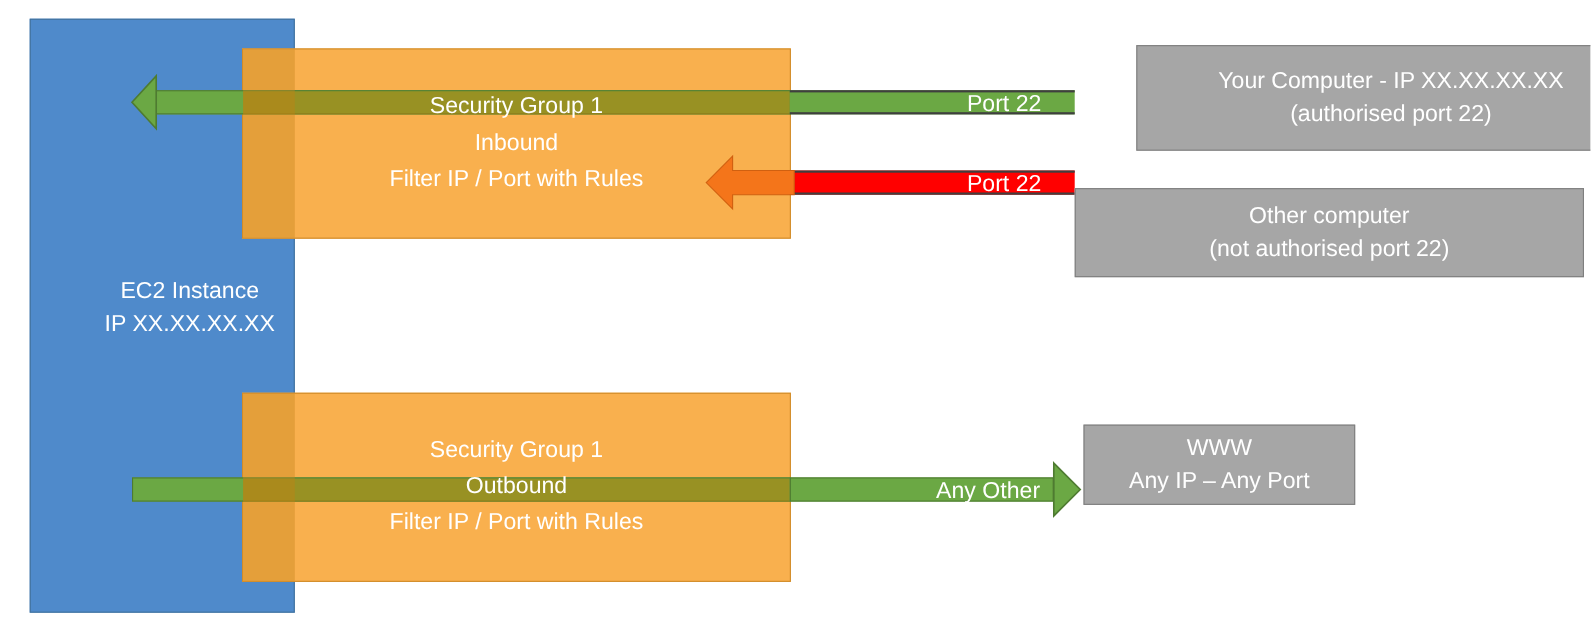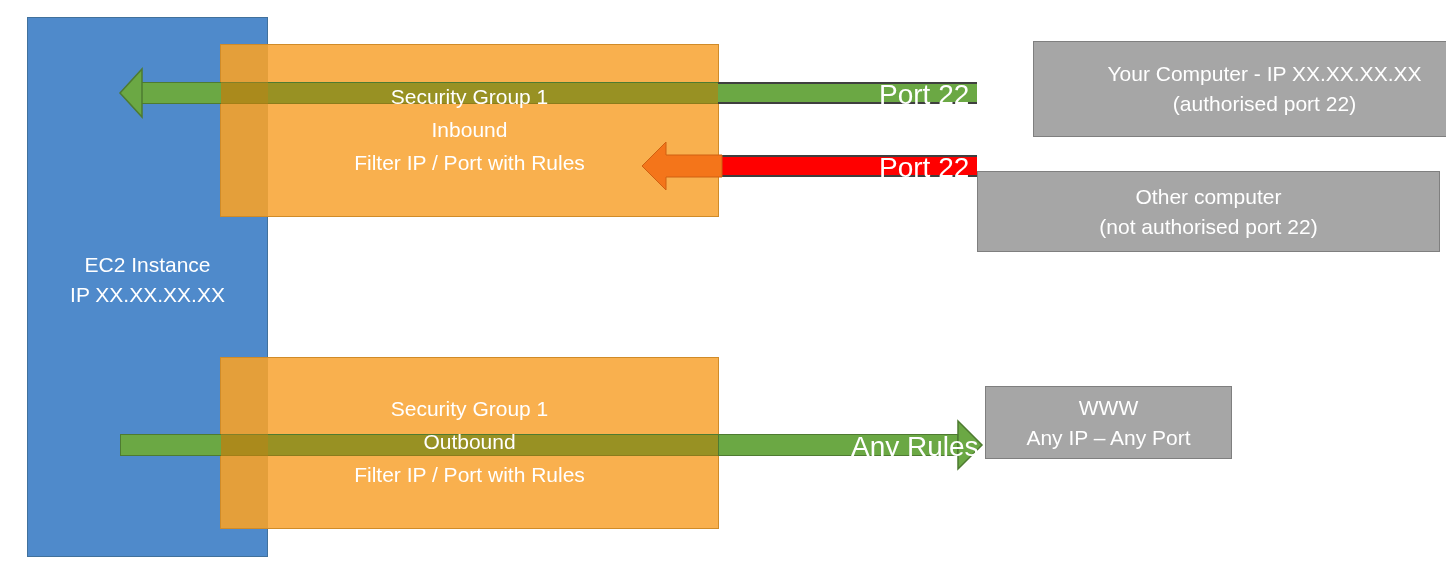--- a/index.html
+++ b/index.html
@@ -33,20 +33,21 @@
     position: absolute;
     left: 27px;
     top: 250px;
     width: 241px;
     text-align: center;
     color: #ffffff;
     font-size: 21px;
     line-height: 30px;
     white-space: pre-line;
     pointer-events: none;
+    padding-left: 25px;
   }
 
   
   .sg-box {
     position: absolute;
     background: #F9B04E;
     border: 1px solid #D08B28;
     box-sizing: border-box;
   }
   .sg-box.inbound  { left: 220px; top: 44px;  width: 499px; height: 173px; }
@@ -124,21 +125,21 @@
     z-index: 7;
   }
   .grey-box.your-computer { left: 1033px; top: 41px;  width: 463px; height: 96px; }
   .grey-box.other-computer{ left: 977px; top: 135px; width: 463px; height: 81px; margin-top: 36px; }
   .grey-box.www           { left: 985px; top: 386px; width: 247px; height: 73px; }
 
   
   .port-label {
     position: absolute;
     color: #ffffff;
-    font-size: 28px;
+    font-size: 21px;
     line-height: 21px;
     white-space: nowrap;
     z-index: 9;
     pointer-events: none;
   }
 </style>
 </head>
 <body>
 
 <div id="canvas">
@@ -182,21 +183,21 @@
   <div class="sg-blue-overlap" style="left:221px; top:358px; width:47px; height:170px;"></div>
 
   <div class="bar bar-green" style="left:120px; top:434px; width:599px; height:22px; z-index:2;"></div>
   <div class="bar bar-green" style="left:718px; top:434px; width:240px; height:22px; z-index:5;"></div>
   <div class="overlap-band" style="left:221px; top:435px; width:497px; height:21px;"></div>
 
   <svg class="arrow-svg" style="left:936px; top:416px; width:48px; height:58px; z-index:5;" viewBox="0 0 48 58">
     <polygon points="22,5 46,29 22,53" fill="#6BA844" stroke="#4E7B31" stroke-width="1.5"></polygon>
   </svg>
 
-  <div class="port-label" style="left:851px; top:436px;">Any Rules</div>
+  <div class="port-label" style="left:851px; top:436px;">Any Other</div>
 
   <div class="sg-label outbound">Security Group 1
 Outbound
 Filter IP / Port with Rules</div>
 
   <div class="grey-box www">WWW
 Any IP – Any Port</div>
 
 </div>
 

